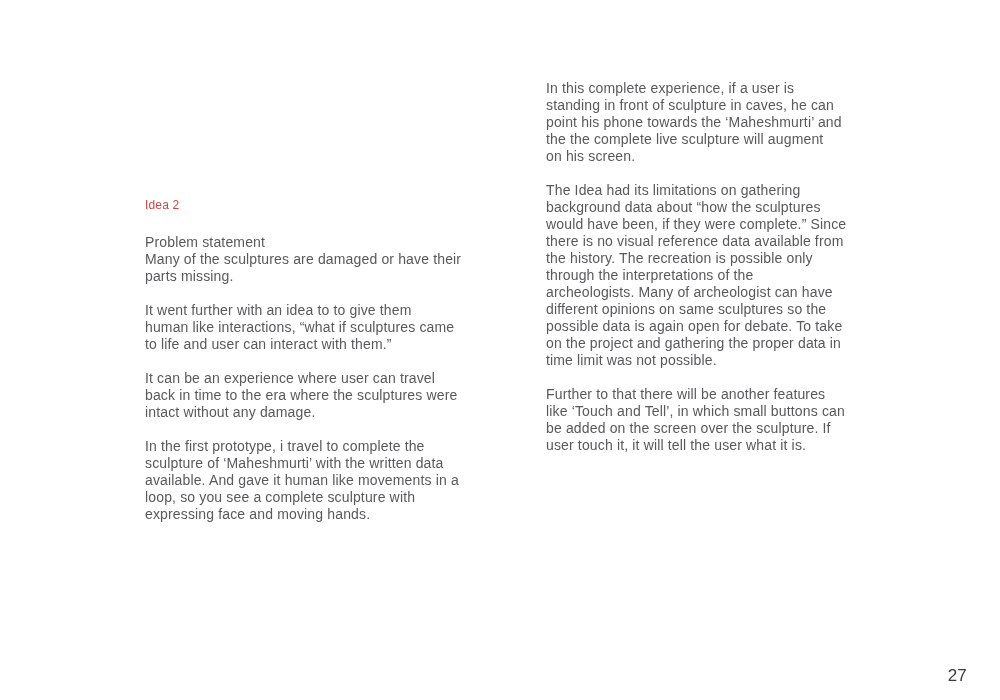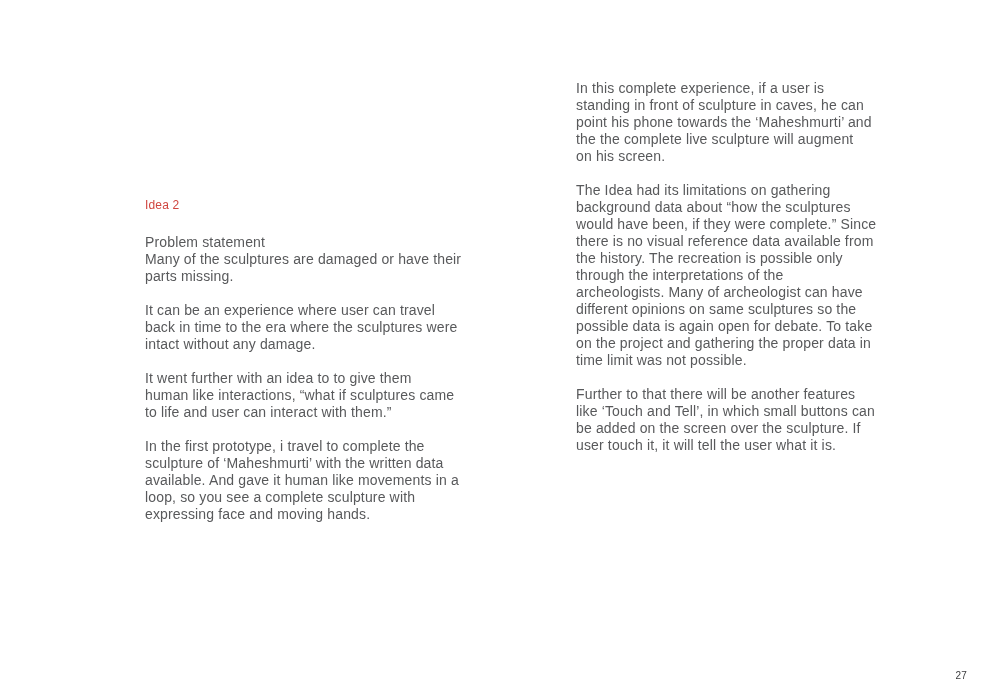--- a/index.html
+++ b/index.html
@@ -21,60 +21,60 @@
     font-size: 14px;
     line-height: 17px;
     letter-spacing: 0.15px;
   }
   .col-left {
     left: 145px;
     top: 197px;
     width: 372px;
   }
   .col-right {
-    left: 576px;
+    left: 546px;
     top: 80px;
     width: 362px;
   }
   .section-heading {
     margin: 0 0 20px 0;
     font-size: 12px;
     font-weight: 400;
     color: var(--color-heading, #d0453f);
   }
   .para {
     margin: 0 0 17px 0;
     white-space: pre-line; 
   }
   .page-number {
     position: absolute;
     right: 33px;
     bottom: 17px;
-    font-size: 10px;
+    font-size: 17px;
     line-height: 15px;
     color: #3c3d3f;
     letter-spacing: 0.2px;
   }
 </style>
 </head>
 <body>
 
 <div class="page">
 
   <div class="col col-left">
     <h2 class="section-heading">Idea 2</h2>
     <p class="para">Problem statement
 Many of the sculptures are damaged or have their
 parts missing.</p>
+    <p class="para">It went further with an idea to to give them
+human like interactions, “what if sculptures came
+to life and user can interact with them.”</p>
     <p class="para">It can be an experience where user can travel
 back in time to the era where the sculptures were
 intact without any damage.</p>
-    <p class="para">It went further with an idea to to give them
-human like interactions, “what if sculptures came
-to life and user can interact with them.”</p>
     <p class="para">In the first prototype, i travel to complete the
 sculpture of ‘Maheshmurti’ with the written data
 available. And gave it human like movements in a
 loop, so you see a complete sculpture with
 expressing face and moving hands.</p>
   </div>
 
   <div class="col col-right">
     <p class="para">In this complete experience, if a user is
 standing in front of sculpture in caves, he can

